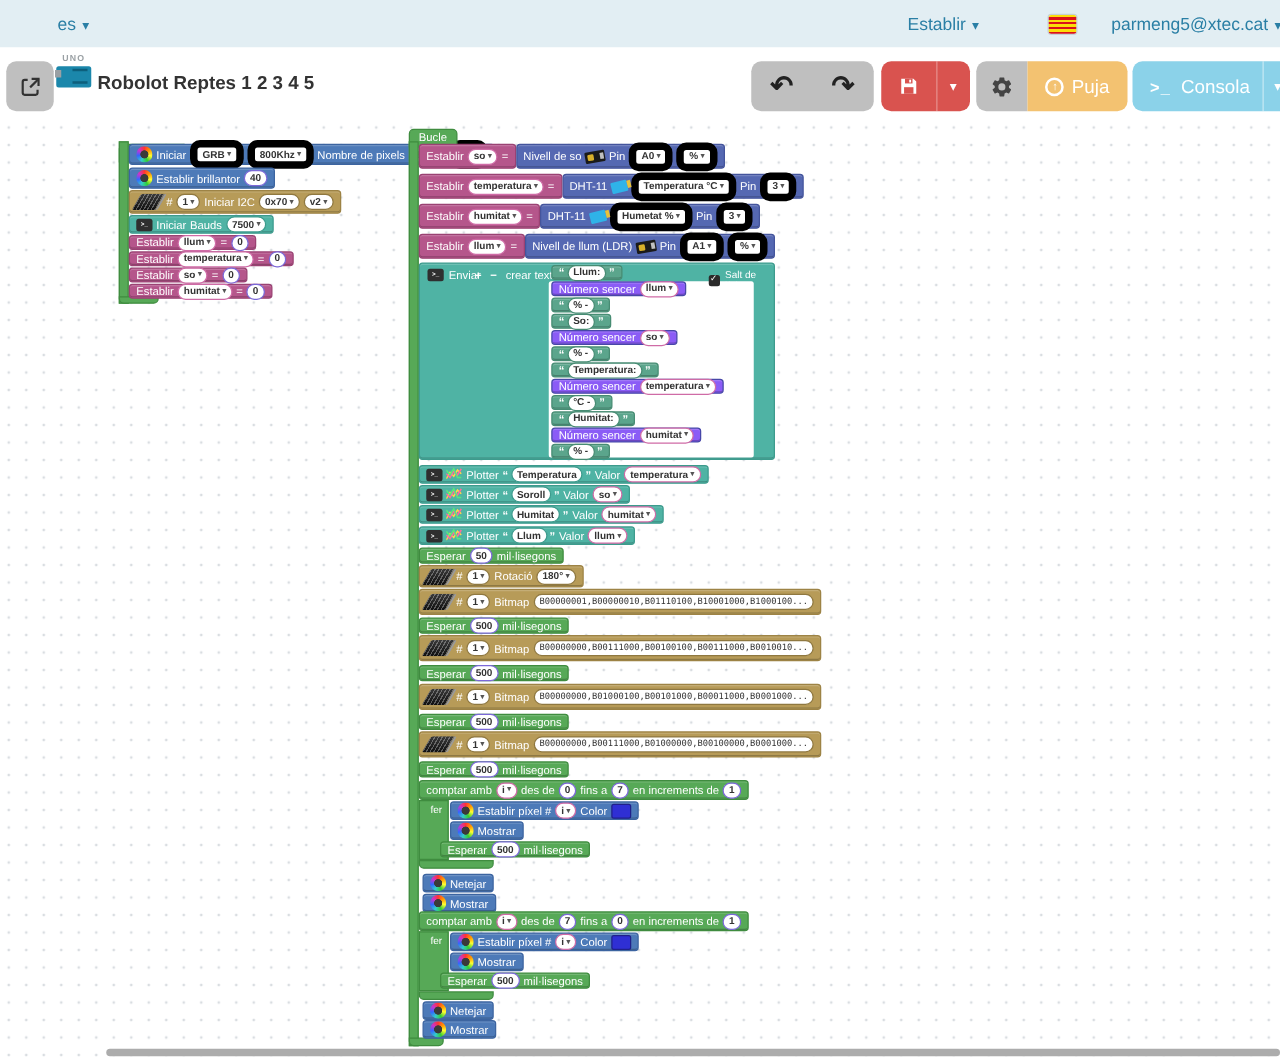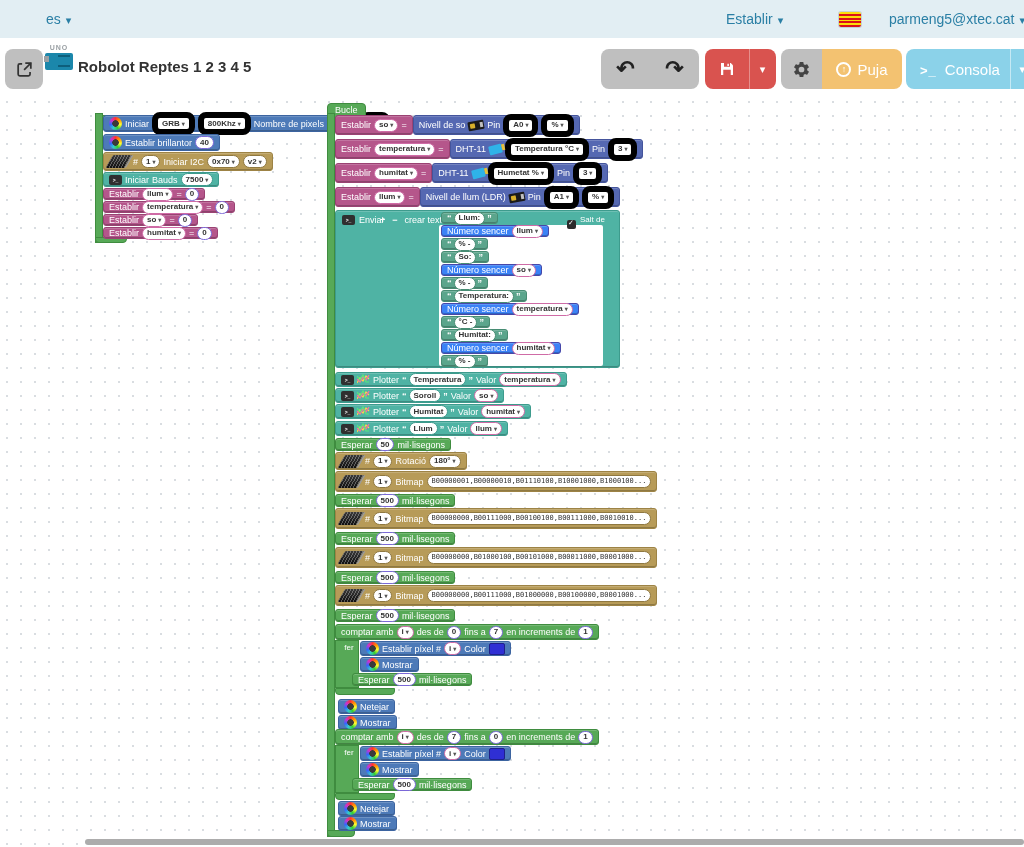--- a/index.html
+++ b/index.html
@@ -36,21 +36,21 @@
   
   .canvas{position:absolute;top:95px;left:0;width:1024px;height:752px;background:#fff;
           background-image:radial-gradient(circle,#d9dde1 1px,transparent 1.3px);background-size:14px 14px;}
   .hscroll{position:absolute;left:85px;right:0;bottom:2px;height:6px;background:#acacac;border-radius:3px;}
   
   .blk{position:absolute;display:inline-flex;align-items:center;gap:3px;padding:0 5px;color:#fff;font-size:9px;
        border-radius:3px;white-space:nowrap;box-sizing:border-box;height:16px;
        box-shadow:inset 0 1px 0 rgba(255,255,255,.18),inset 0 -1px 0 rgba(0,0,0,.22);cursor:grab;}
   .b-blue {background:#4d7ab8;border:1px solid #3c64a0;}
   .b-ind  {background:#5568b2;border:1px solid #44549c;}
-  .b-num  {background:#3b82f6;border:1px solid #4747a8;align-items:center;}
+  .b-num  {background:#8b5cf6;border:1px solid #4747a8;align-items:center;}
   .b-teal {background:#4fb3a4;border:1px solid #3d9b8d;}
   .b-tan  {background:#b79b58;border:1px solid #9d8345;}
   .b-pink {background:#b5568b;border:1px solid #9a4273;}
   .b-green{background:#57a957;border:1px solid #3f8c3f;}
   .b-text {background:#5ba58c;border:1px solid #478c73;}
   .f{background:#fff;border-radius:8px;padding:0 4px;height:11px;display:inline-flex;align-items:center;color:#333;
      font-size:8px;font-weight:700;line-height:1;cursor:pointer;}
   .dd::after{content:"▾";font-size:6px;margin-left:2px;color:#555;}
   .fb-violet{border:1px solid #7b68d8;}
   .fb-pink{border:1px solid #cf6ba6;}

